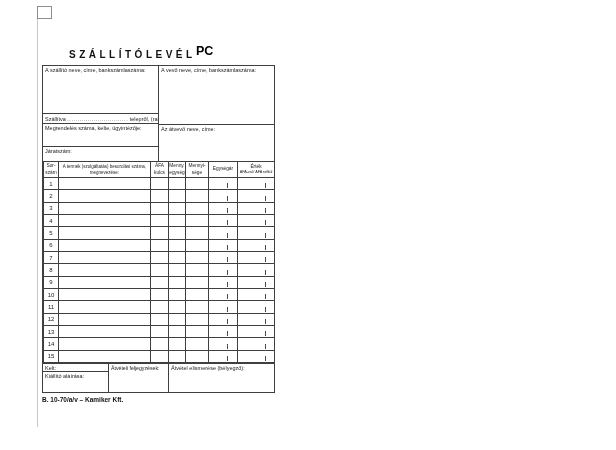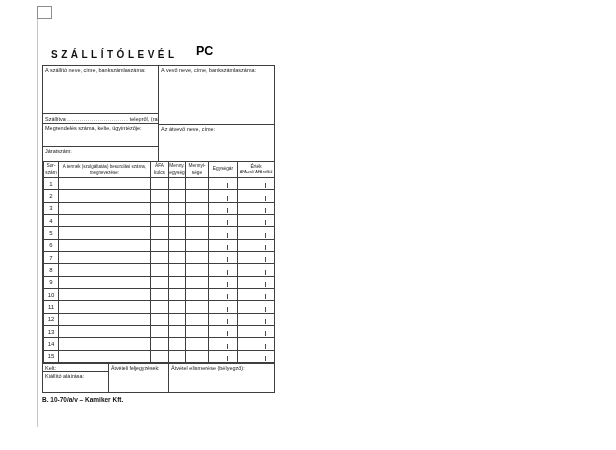--- a/index.html
+++ b/index.html
@@ -6,21 +6,21 @@
   body {
     width:616px; height:450px; position:relative; overflow:hidden;
     background:#ffffff; color:#1c1c1c;
     font-family:"Liberation Sans", sans-serif;
     -webkit-font-smoothing:antialiased;
   }
   .scan-edge-line { position:absolute; left:37px; top:17px; width:1px; height:410px; background:#c6c6c6; }
   .corner-mark { position:absolute; left:37px; top:6px; width:13px; height:11px; border:1px solid #8d8d8d; background:#fff; }
 
   .form-title {
-    position:absolute; left:51px; top:49px;
+    position:absolute; left:69px; top:49px;
     font-size:10px; font-weight:bold; letter-spacing:3.5px; color:#111;
     white-space:nowrap;
   }
   .doc-code {
     position:absolute; left:196px; top:44px;
     font-size:12.5px; font-weight:bold; color:#000;
   }
 
   .form {
     position:absolute; left:42px; top:65px; width:233px; height:328px;

